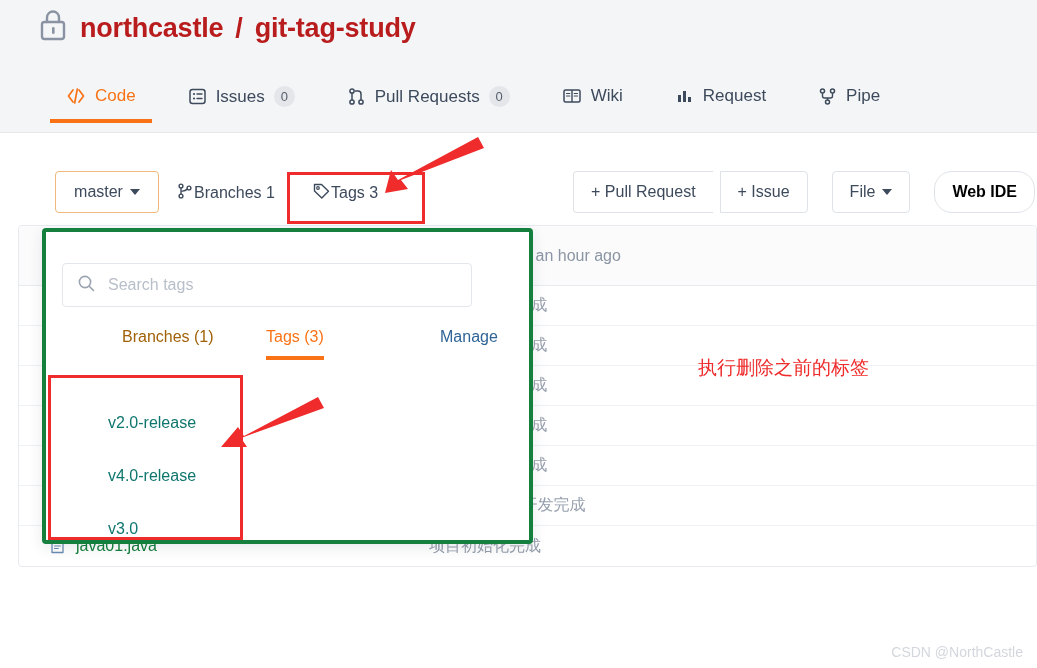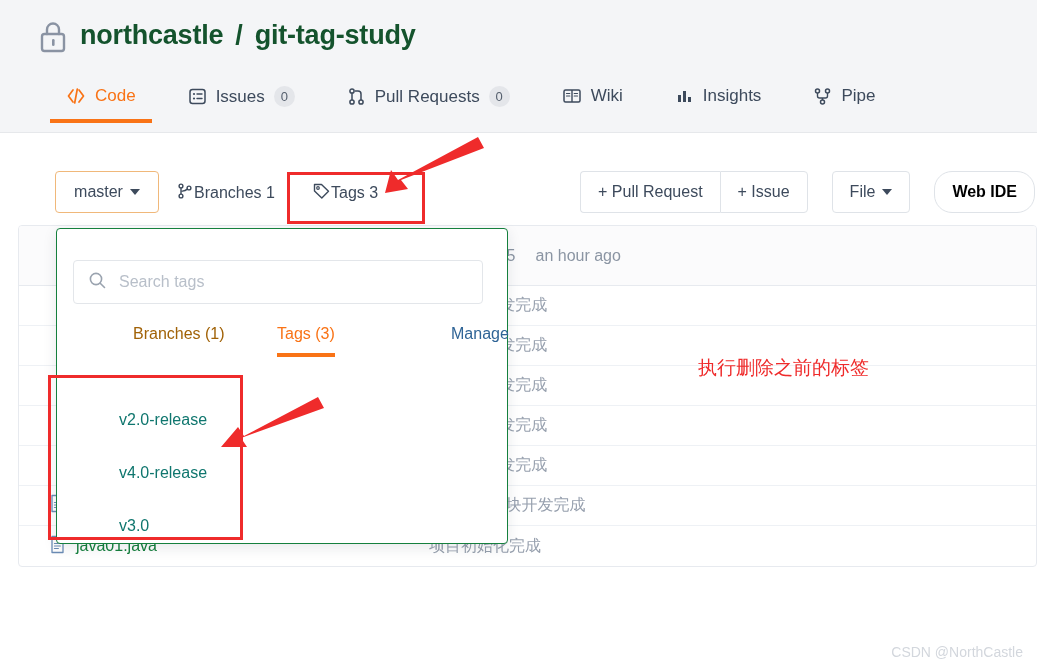--- a/index.html
+++ b/index.html
@@ -11,23 +11,23 @@
   }
   #root { position: relative; width: 1037px; height: 668px; }
 
   
   .header {
     position: absolute; left: 0; top: 0; width: 1037px; height: 133px;
     background: #f4f5f7;
     border-bottom: 1px solid #e6e8eb;
   }
   .repo-title {
-    position: absolute; left: 38px; top: 20px;
-    display: flex; align-items: flex-start; gap: 12px;
-    font-size: 27px; font-weight: bold; color: #14532d;
+    position: absolute; left: 38px; top: 8px;
+    display: flex; align-items: center; gap: 12px;
+    font-size: 27px; font-weight: bold; color: #b91c1c;
     letter-spacing: -0.2px; white-space: nowrap;
   }
   .lock-icon { display: block; }
 
   .tabs {
     position: absolute; left: 40px; top: 86px;
     display: flex; align-items: flex-start; gap: 0;
     white-space: nowrap;
   }
   .tab {
@@ -75,21 +75,21 @@
     display: flex; align-items: center; gap: 24px;
   }
   .btn {
     height: 42px; padding: 0 17px;
     border: 1px solid #dfe3e8; background: #fff; border-radius: 4px;
     display: flex; align-items: center; justify-content: center; gap: 7px;
     font-size: 16px; color: #3d4a5c; cursor: pointer; white-space: nowrap;
   }
   .btn-group { display: flex; }
   .btn-group .btn:first-child { border-radius: 4px 0 0 4px; border-right: none; }
-  .btn-group .btn:last-child { border-radius: 0 4px 4px 0; }
+  .btn-group .btn:last-child { border-radius: 0 4px 4px 0; margin-left: 7px; }
   .btn.strong { font-weight: bold; color: #000000; border-radius: 18px; }
 
   
   .file-panel {
     position: absolute; left: 18px; top: 225px; right: 0; width: 1019px;
     border: 1px solid #e7eaef; border-radius: 4px; overflow: hidden;
     background: #fff;
   }
   .commit-bar {
     height: 60px; background: #fbfbfc;
@@ -106,24 +106,24 @@
   .fr-name {
     width: 410px; padding-left: 30px;
     display: flex; align-items: center; gap: 10px;
     color: #15803d;
   }
   .fr-msg { color: #97a0ae; }
   .file-icon { flex: none; }
 
   
   .dropdown {
-    position: absolute; left: 56px; top: 228px;
-    width: 452px; height: 316px;
+    position: absolute; left: 42px; top: 228px;
+    width: 491px; height: 316px;
     background: #fff;
-    border: 1px solid #15803d;
+    border: 4px solid #15803d;
     border-radius: 4px;
     box-shadow: 0 4px 14px rgba(30,40,60,0.10);
     z-index: 20;
   }
   .search-wrap {
     position: absolute; left: 16px; top: 31px;
     width: 410px; height: 44px;
     border: 1px solid #e3e6ea; border-radius: 4px;
     display: flex; align-items: center; gap: 12px; padding: 0 14px;
   }
@@ -247,21 +247,21 @@
       </div>
 
       <div class="tab">
         <span class="t-icon">
           <svg width="19" height="18" viewBox="0 0 19 18">
             <rect x="3" y="8" width="3" height="7" fill="#3d4a5c"></rect>
             <rect x="8" y="4" width="3" height="11" fill="#3d4a5c"></rect>
             <rect x="13" y="10" width="3" height="5" fill="#3d4a5c"></rect>
           </svg>
         </span>
-        <span>Insights</span>
+        <span>Request</span>
       </div>
 
       <div class="tab">
         <span class="t-icon">
           <svg width="19" height="19" viewBox="0 0 19 19">
             <circle cx="4.5" cy="4" r="2" fill="none" stroke="#3d4a5c" stroke-width="1.5"></circle>
             <circle cx="14.5" cy="4" r="2" fill="none" stroke="#3d4a5c" stroke-width="1.5"></circle>
             <circle cx="9.5" cy="15" r="2" fill="none" stroke="#3d4a5c" stroke-width="1.5"></circle>
             <path d="M4.5 6 V9 a2 2 0 0 0 2 2 h6 a2 2 0 0 0 2 -2 V6" fill="none" stroke="#3d4a5c" stroke-width="1.4"></path>
             <path d="M9.5 11 V13" stroke="#3d4a5c" stroke-width="1.4"></path>

